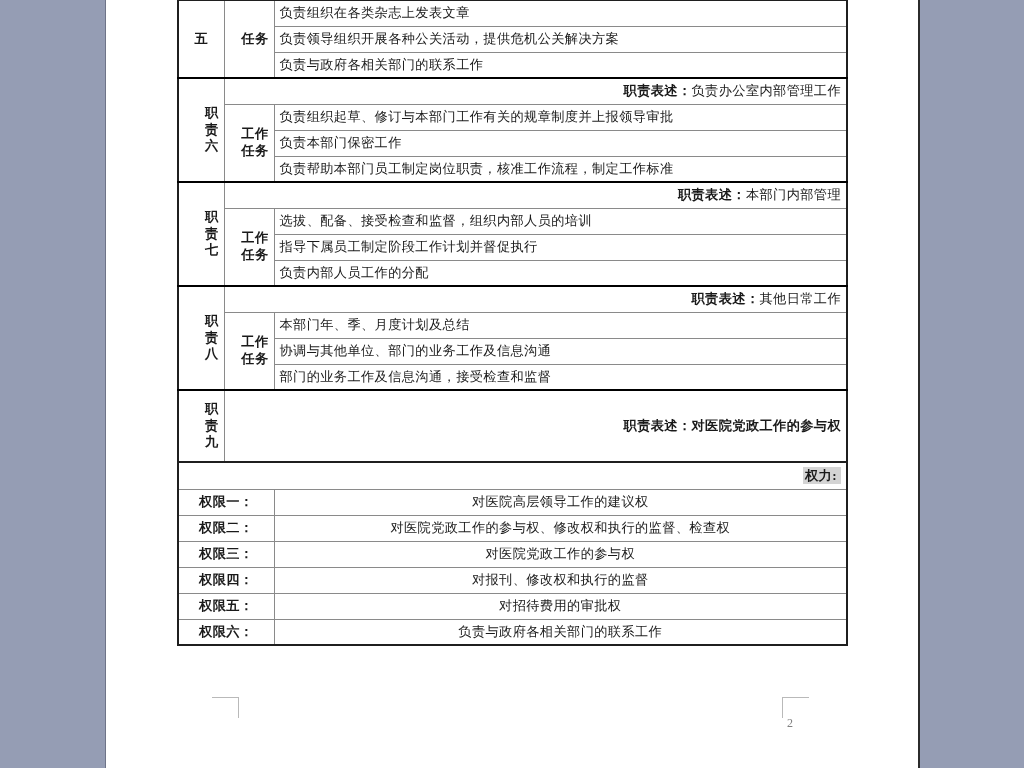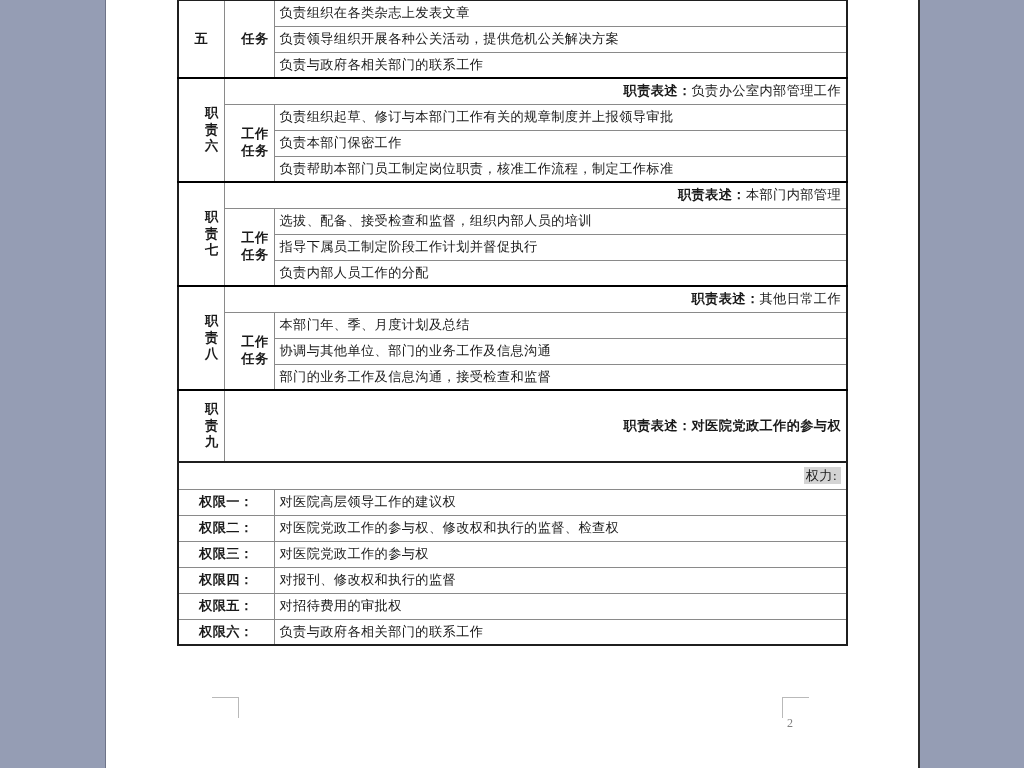--- a/index.html
+++ b/index.html
@@ -88,26 +88,26 @@
   }
   .c-auth-label {
     width: 96px;
     font-weight: bold;
     font-size: 14px;
     letter-spacing: 0.5px;
     text-align: center;
     padding-left: 4px;
   }
   .c-auth-text {
-    text-align: left;
+    text-align: center;
     padding-left: 8px;
     margin-top: 35px;
   }
   .power-header {
-    font-weight: normal;
+    font-weight: bold;
     font-size: 14px;
     padding-left: 4px;
   }
   .power-hl {
     background: #d4d4d4;
     padding: 1px 4px 1px 2px;
   }
 
   
   .crop-mark {

